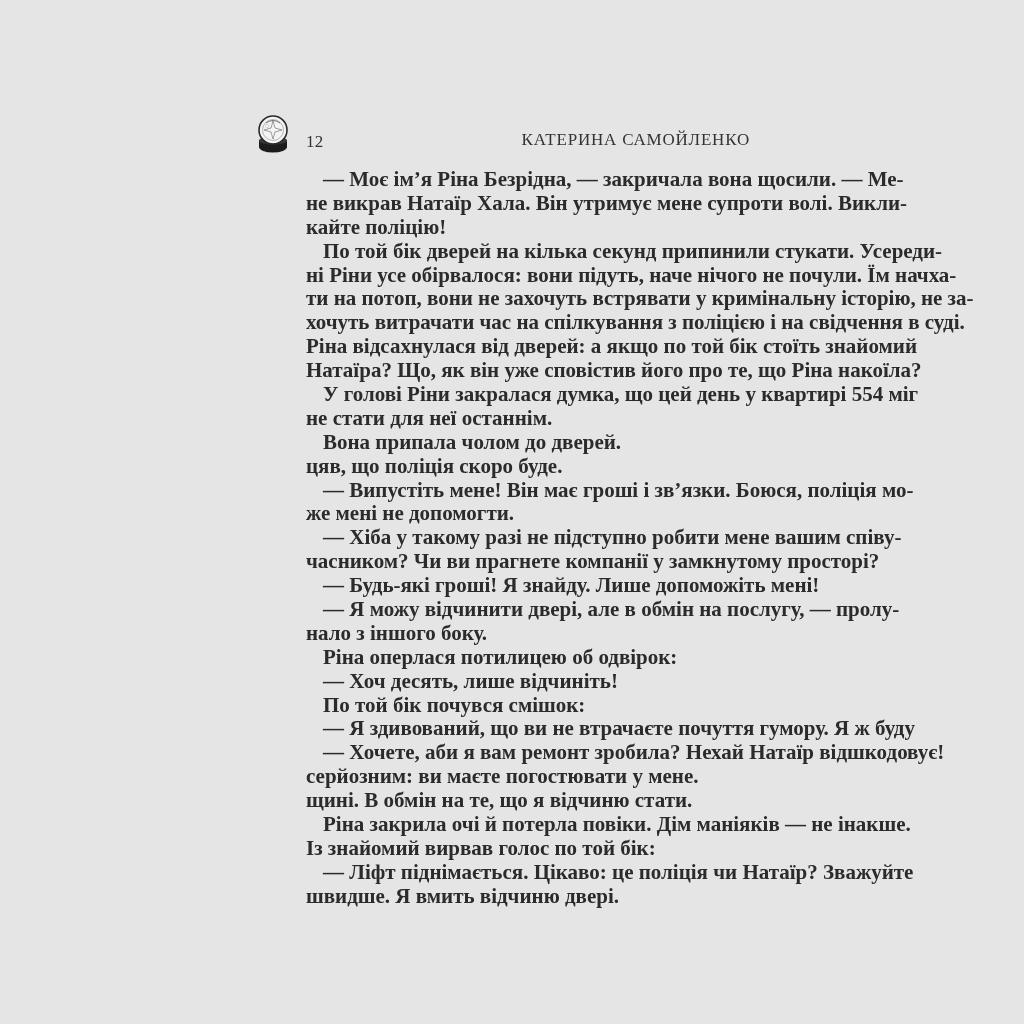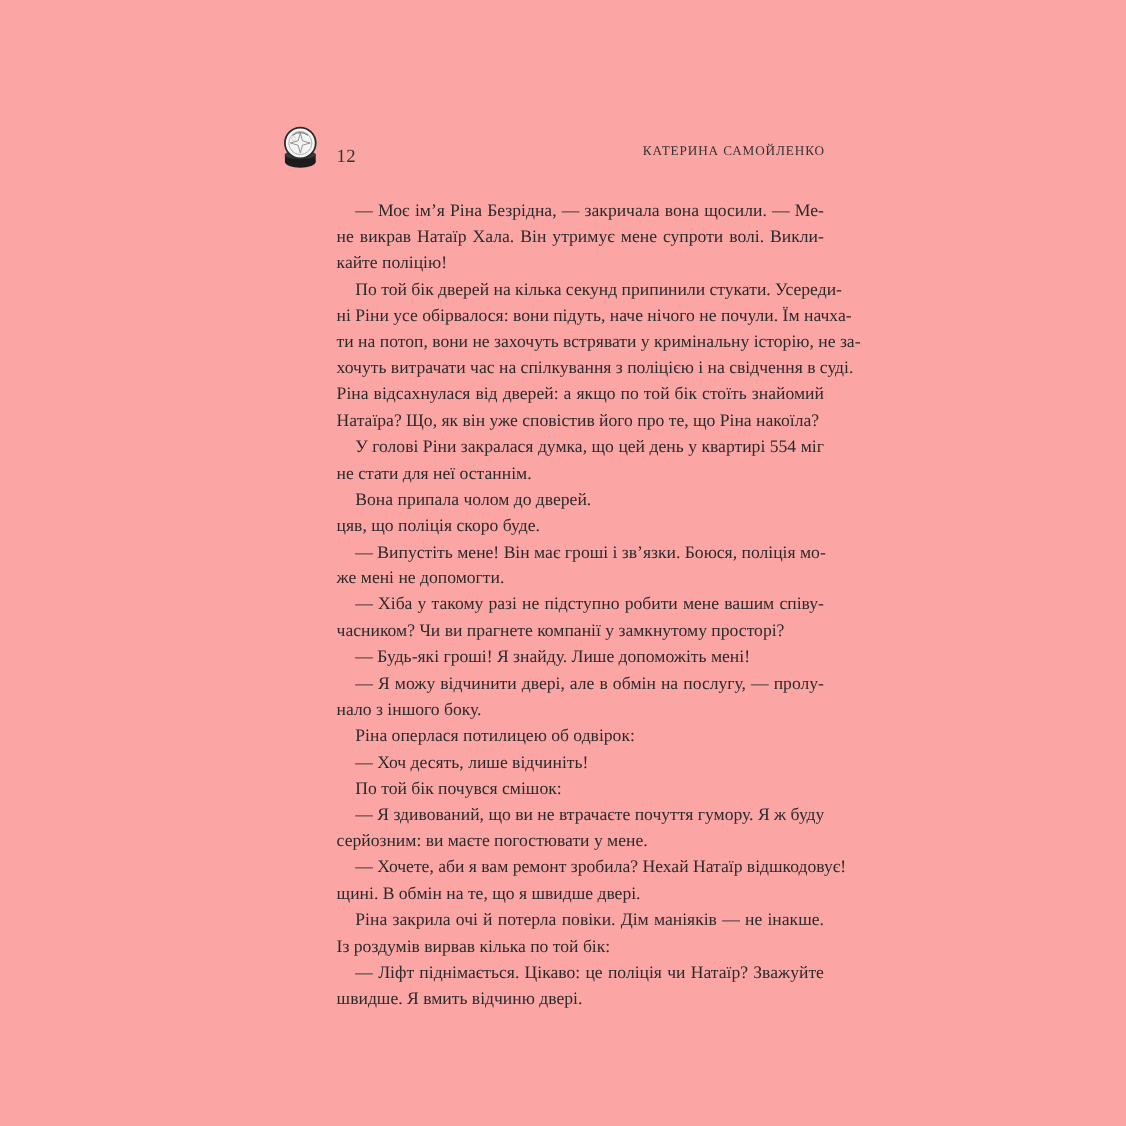--- a/index.html
+++ b/index.html
@@ -12,21 +12,21 @@
       height: 1024px;
       position: relative;
       overflow: hidden;
       font-family: "Liberation Serif", "DejaVu Serif", serif;
       color: #2b2b2b;
     }
     .page {
       position: absolute;
       left: 0; top: 0;
       width: 1024px; height: 1024px;
-      background: #fca5a5;
+      background: #e5e5e5;
     }
     .header {
       position: absolute;
       left: 252px;
       top: 112px;
       width: 500px;
       height: 50px;
     }
     .header-icon {
       position: absolute;
@@ -40,32 +40,33 @@
       left: 54px;
       top: 20px;
       font-size: 17px;
       color: #333;
       letter-spacing: 0.3px;
     }
     .running-head {
       position: absolute;
       right: 2px;
       top: 18px;
-      font-size: 12px;
+      font-size: 17px;
       letter-spacing: 0.8px;
       color: #333;
       margin-left: 48px;
     }
     .body-text {
       position: absolute;
       left: 306px;
-      top: 180px;
+      top: 168px;
       width: 443px;
-      font-size: 16px;
+      font-size: 21px;
       line-height: 23.9px;
+      font-weight: bold;
     }
     .line {
       display: block;
       height: 23.9px;
       white-space: nowrap;
       text-align: justify;
       text-align-last: justify;
     }
     .line.indent { padding-left: 17px; }
     .line.last { text-align-last: left; }
@@ -110,22 +111,22 @@
       <span class="line last">же мені не допомогти.</span>
       <span class="line indent">— Хіба у такому разі не підступно робити мене вашим співу-</span>
       <span class="line last">часником? Чи ви прагнете компанії у замкнутому просторі?</span>
       <span class="line indent last">— Будь-які гроші! Я знайду. Лише допоможіть мені!</span>
       <span class="line indent">— Я можу відчинити двері, але в обмін на послугу, — пролу-</span>
       <span class="line last">нало з іншого боку.</span>
       <span class="line indent last">Ріна оперлася потилицею об одвірок:</span>
       <span class="line indent last">— Хоч десять, лише відчиніть!</span>
       <span class="line indent last">По той бік почувся смішок:</span>
       <span class="line indent">— Я здивований, що ви не втрачаєте почуття гумору. Я ж буду</span>
+      <span class="line indent">— Хочете, аби я вам ремонт зробила? Нехай Натаїр відшкодовує!</span>
       <span class="line last">серйозним: ви маєте погостювати у мене.</span>
-      <span class="line indent">— Хочете, аби я вам ремонт зробила? Нехай Натаїр відшкодовує!</span>
-      <span class="line last">щині. В обмін на те, що я швидше двері.</span>
+      <span class="line last">щині. В обмін на те, що я відчиню стати.</span>
       <span class="line indent">Ріна закрила очі й потерла повіки. Дім маніяків — не інакше.</span>
-      <span class="line last">Із роздумів вирвав кілька по той бік:</span>
+      <span class="line last">Із знайомий вирвав голос по той бік:</span>
       <span class="line indent">— Ліфт піднімається. Цікаво: це поліція чи Натаїр? Зважуйте</span>
       <span class="line last">швидше. Я вмить відчиню двері.</span>
     </div>
 
 </div>
 
 </body></html>

